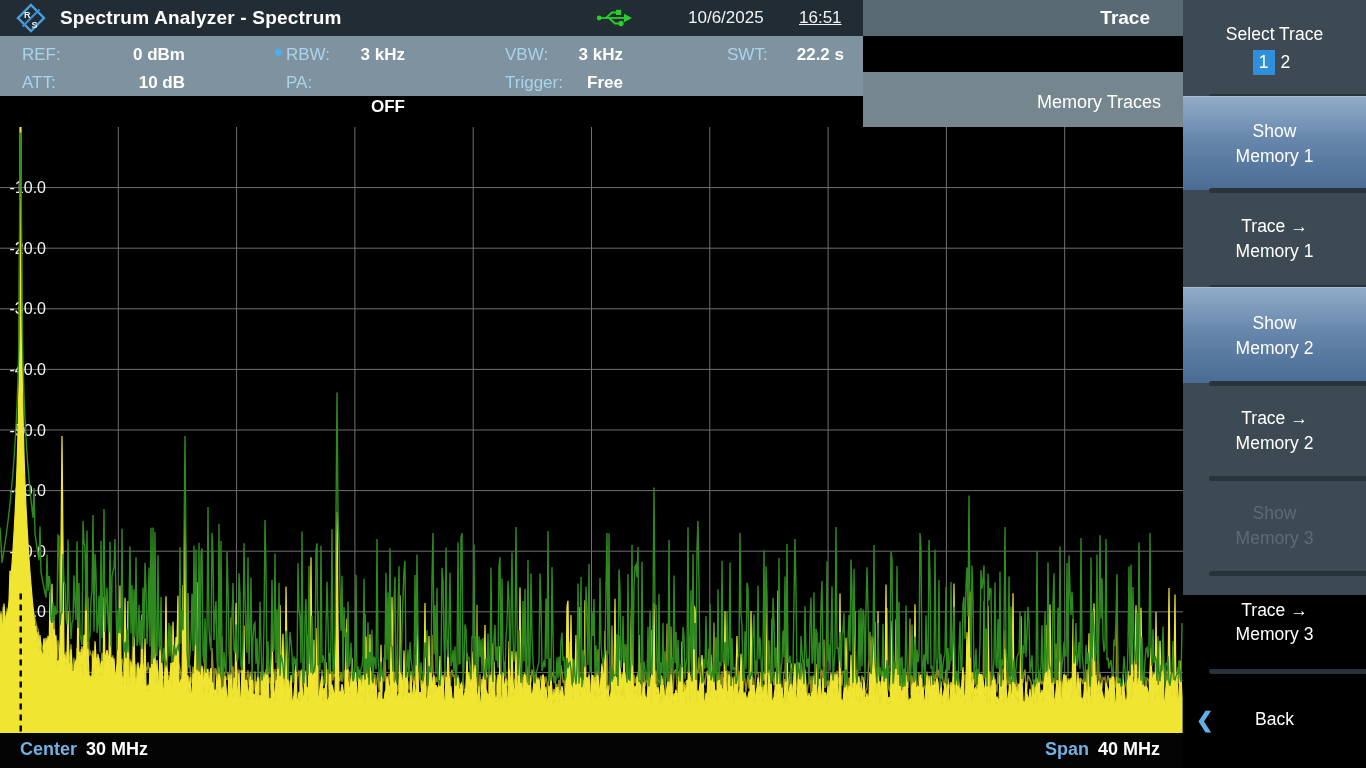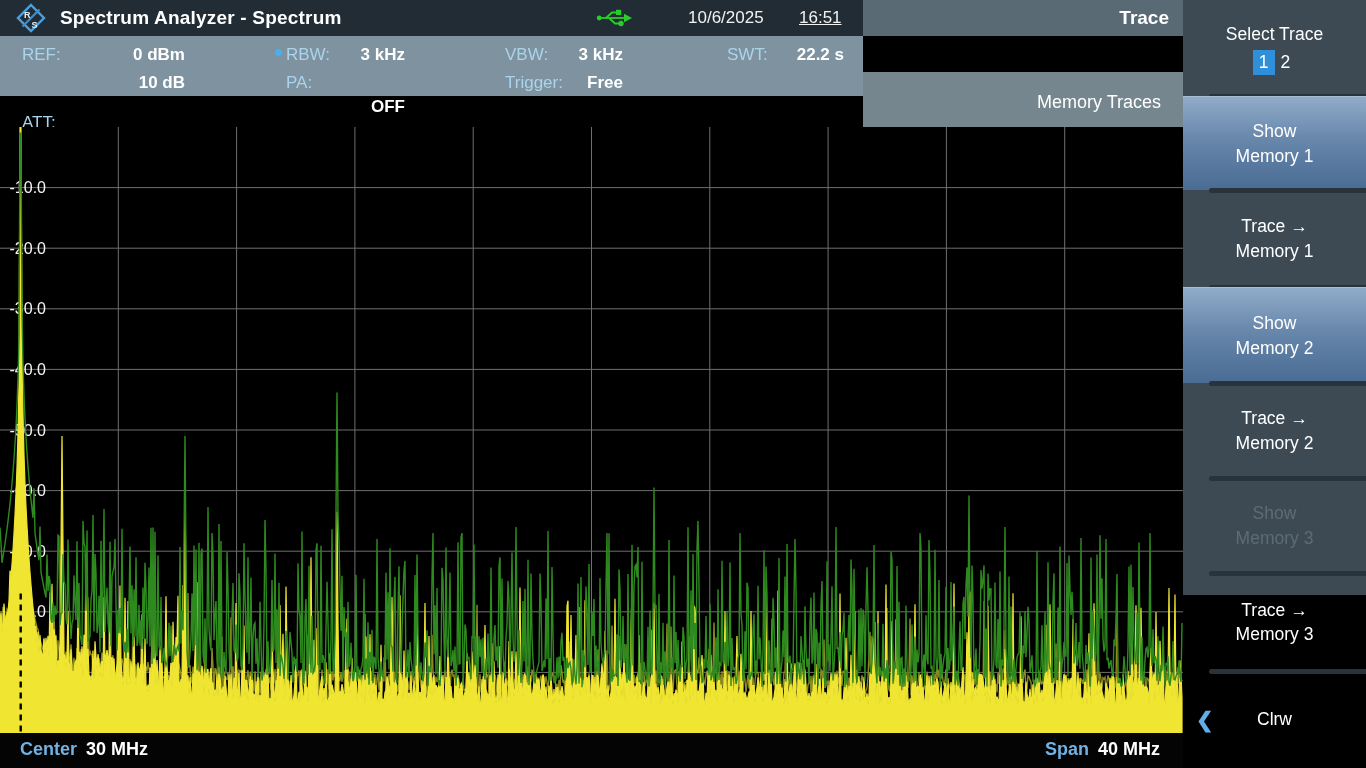--- a/index.html
+++ b/index.html
@@ -11,21 +11,21 @@
   }
   
   .title-bar { position:absolute; left:0; top:0; width:863px; height:36px; background:#212c35; }
   .logo { position:absolute; left:16px; top:3px; width:30px; height:30px; }
   .app-title { position:absolute; left:60px; top:0; height:36px; line-height:36px;
     color:#fff; font-size:19px; font-weight:bold; letter-spacing:.2px; }
   .usb { position:absolute; left:596px; top:8px; width:38px; height:20px; }
   .datetime { position:absolute; top:0; height:36px; line-height:36px; color:#f2f2f2; font-size:17px; }
   .date { left:688px; } .time { left:799px;text-decoration:underline; }
   .menu-header { position:absolute; left:863px; top:0; width:320px; height:36px; background:#5a6a75;
-    color:#fff; font-size:19px; font-weight:bold; text-align:right; line-height:36px; padding-right:14px; }
+    color:#fff; font-size:19px; font-weight:bold; text-align:right; line-height:36px; padding-right:33px; }
   
   .settings-bar { position:absolute; left:0; top:36px; width:863px; height:60px; background:#7e939f; }
   .s-item { position:absolute; height:26px; line-height:26px; font-size:17px; }
   .s-label { color:#aad3ec; }
   .s-value { color:#ffffff; font-weight:bold; text-align:right; }
   .rbw-dot { position:absolute; width:7px; height:7px; border-radius:50%; background:#45b0f2; left:275px; top:13px; }
   .memory-panel { position:absolute; left:863px; top:36px; width:320px; height:60px; background:#76868f;
     color:#fff; font-size:18px; text-align:right; line-height:60px; padding-right:22px;margin-top:36px; }
   
   .legend-bar { position:absolute; left:0; top:96px; width:1183px; height:31px; background:#a6b4bf; }
@@ -83,21 +83,21 @@
     </svg>
     <div class="datetime date">10/6/2025</div>
     <div class="datetime time">16:51</div>
   </div>
 
   <div class="menu-header">Trace</div>
 
   <div class="settings-bar">
     <span class="s-item s-label" style="left:22px; top:6px;">REF:</span>
     <span class="s-item s-value" style="left:60px; top:6px;  width:125px;">0 dBm</span>
-    <span class="s-item s-label" style="left:22px; top:34px;margin-top:40px;">ATT:</span>
+    <span class="s-item s-label" style="left:22px; top:34px;">ATT:</span>
     <span class="s-item s-value" style="left:60px; top:34px; width:125px;">10 dB</span>
     <span class="rbw-dot"></span>
     <span class="s-item s-label" style="left:286px; top:6px;">RBW:</span>
     <span class="s-item s-value" style="left:300px; top:6px;  width:105px;">3 kHz</span>
     <span class="s-item s-label" style="left:286px; top:34px;">PA:</span>
     <span class="s-item s-value" style="left:300px; top:34px; width:105px;margin-top:24px;">OFF</span>
     <span class="s-item s-label" style="left:505px; top:6px;">VBW:</span>
     <span class="s-item s-value" style="left:515px; top:6px;  width:108px;">3 kHz</span>
     <span class="s-item s-label" style="left:505px; top:34px;">Trigger:</span>
     <span class="s-item s-value" style="left:515px; top:34px; width:108px;">Free</span>
@@ -191,17 +191,17 @@
         <span>Memory 3</span>
       </div>
       <div class="sk-sep" style="top: 571px;"></div>
       <div class="sk-btn" style="top: 573px; height: 98px;">
         <span>Trace →</span>
         <span>Memory 3</span>
       </div>
       <div class="sk-sep" style="top: 669px;"></div>
       <div class="sk-btn" style="top: 671px; height: 97px;">
         <span class="sk-chevron">❮</span>
-        <span>Clrw</span>
+        <span>Back</span>
       </div>
     </div>
 
 </div>
 
 </body></html>

